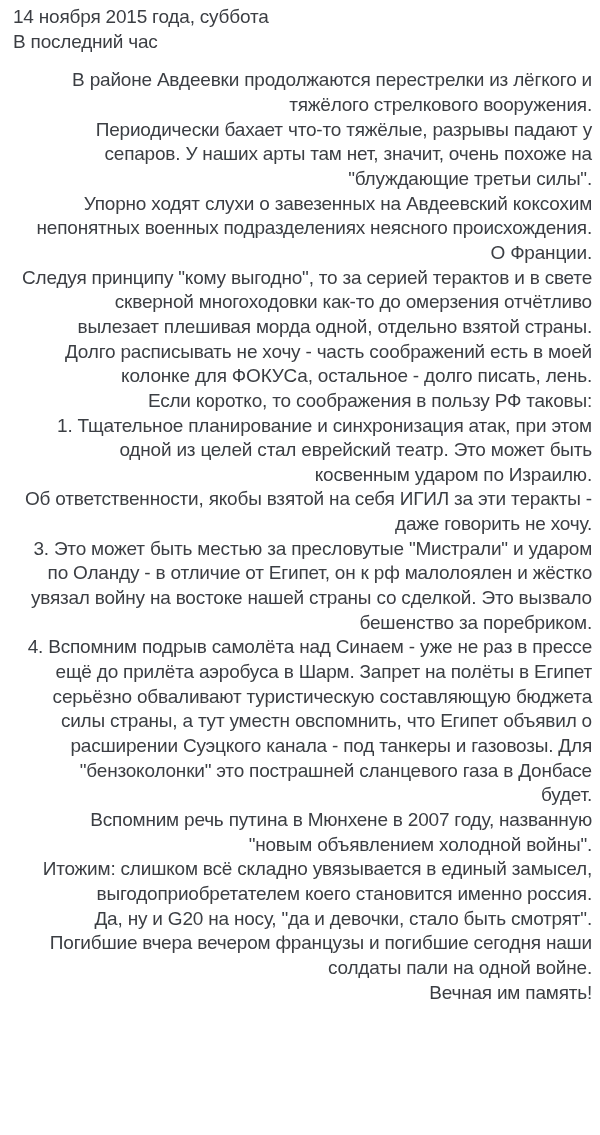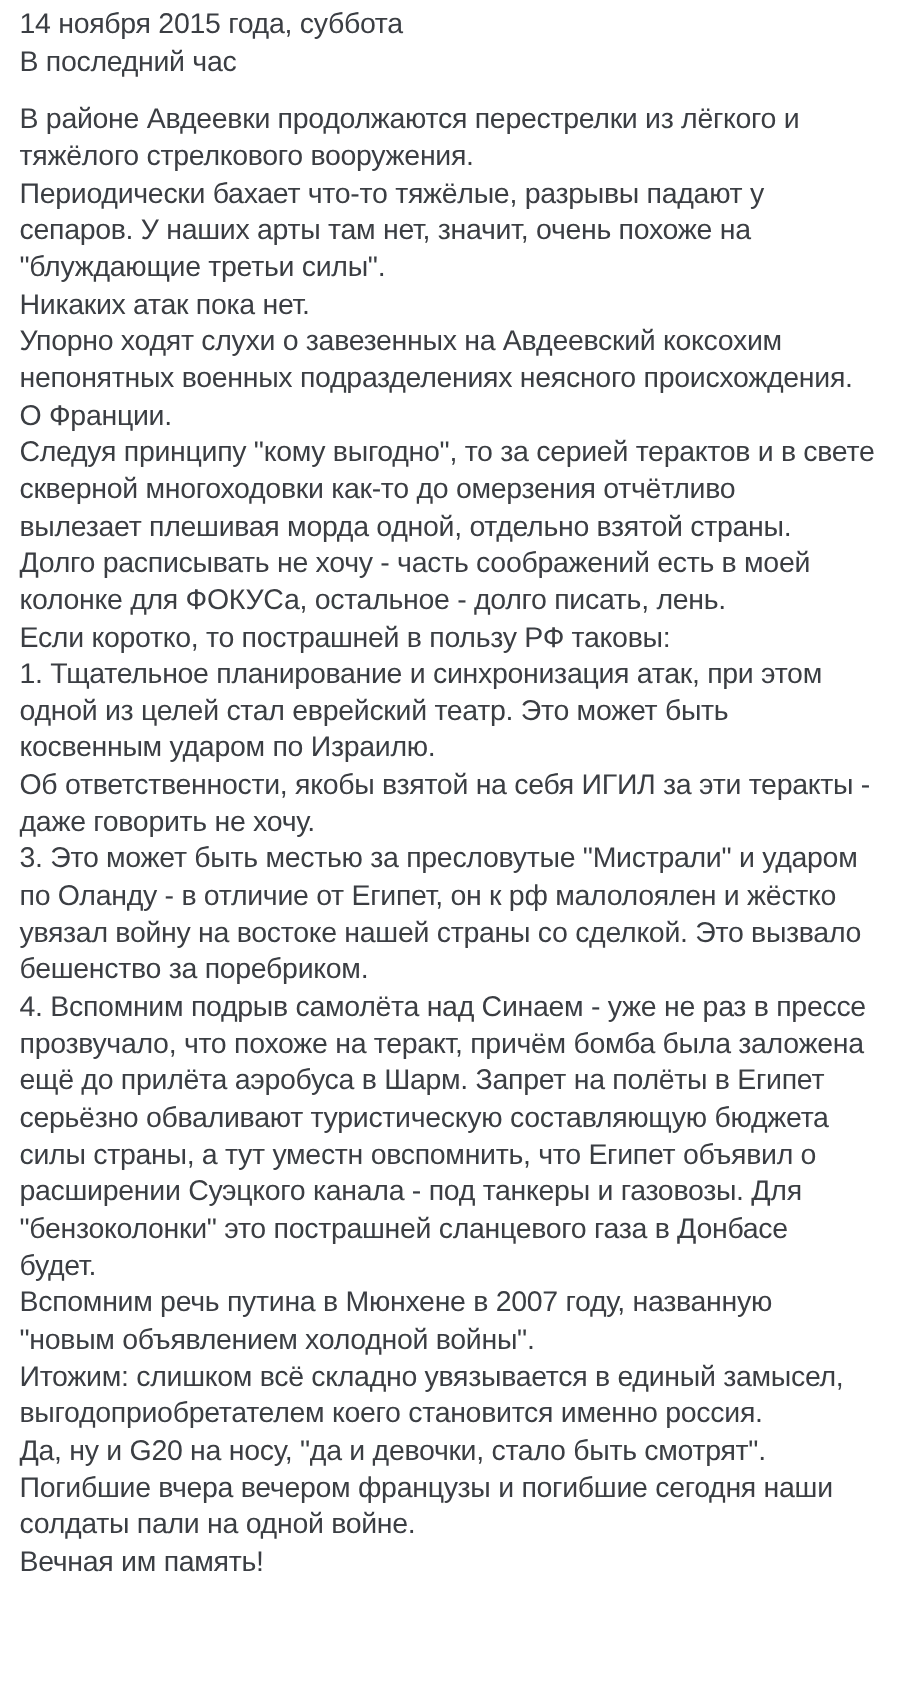--- a/index.html
+++ b/index.html
@@ -21,57 +21,56 @@
     font-size: 19px;
     letter-spacing: -0.2px;
     line-height: 24.65px;
   }
   .post-header .text-line,
   .post-body .text-line {
     white-space: nowrap;
   }
   .post-body {
     margin-top: 14px;
+    text-align: right;
   }
 </style>
 </head>
 <body>
 
 <div class="post-text">
   <div class="post-header">
     <div class="text-line">14 ноября 2015 года, суббота</div>
     <div class="text-line">В последний час</div>
   </div>
   <div class="post-body">
       <div class="text-line">В районе Авдеевки продолжаются перестрелки из лёгкого и</div>
       <div class="text-line">тяжёлого стрелкового вооружения.</div>
       <div class="text-line">Периодически бахает что-то тяжёлые, разрывы падают у</div>
       <div class="text-line">сепаров. У наших арты там нет, значит, очень похоже на</div>
       <div class="text-line">"блуждающие третьи силы".</div>
-      <div class="text-line">Никаких атак пока нет.</div>
       <div class="text-line">Упорно ходят слухи о завезенных на Авдеевский коксохим</div>
       <div class="text-line">непонятных военных подразделениях неясного происхождения.</div>
       <div class="text-line">О Франции.</div>
       <div class="text-line">Следуя принципу "кому выгодно", то за серией терактов и в свете</div>
       <div class="text-line">скверной многоходовки как-то до омерзения отчётливо</div>
       <div class="text-line">вылезает плешивая морда одной, отдельно взятой страны.</div>
       <div class="text-line">Долго расписывать не хочу - часть соображений есть в моей</div>
       <div class="text-line">колонке для ФОКУСа, остальное - долго писать, лень.</div>
-      <div class="text-line">Если коротко, то пострашней в пользу РФ таковы:</div>
+      <div class="text-line">Если коротко, то соображения в пользу РФ таковы:</div>
       <div class="text-line">1. Тщательное планирование и синхронизация атак, при этом</div>
       <div class="text-line">одной из целей стал еврейский театр. Это может быть</div>
       <div class="text-line">косвенным ударом по Израилю.</div>
       <div class="text-line">Об ответственности, якобы взятой на себя ИГИЛ за эти теракты -</div>
       <div class="text-line">даже говорить не хочу.</div>
       <div class="text-line">3. Это может быть местью за пресловутые "Мистрали" и ударом</div>
       <div class="text-line">по Оланду - в отличие от Египет, он к рф малолоялен и жёстко</div>
       <div class="text-line">увязал войну на востоке нашей страны со сделкой. Это вызвало</div>
       <div class="text-line">бешенство за поребриком.</div>
       <div class="text-line">4. Вспомним подрыв самолёта над Синаем - уже не раз в прессе</div>
-      <div class="text-line">прозвучало, что похоже на теракт, причём бомба была заложена</div>
       <div class="text-line">ещё до прилёта аэробуса в Шарм. Запрет на полёты в Египет</div>
       <div class="text-line">серьёзно обваливают туристическую составляющую бюджета</div>
       <div class="text-line">силы страны, а тут уместн овспомнить, что Египет объявил о</div>
       <div class="text-line">расширении Суэцкого канала - под танкеры и газовозы. Для</div>
       <div class="text-line">"бензоколонки" это пострашней сланцевого газа в Донбасе</div>
       <div class="text-line">будет.</div>
       <div class="text-line">Вспомним речь путина в Мюнхене в 2007 году, названную</div>
       <div class="text-line">"новым объявлением холодной войны".</div>
       <div class="text-line">Итожим: слишком всё складно увязывается в единый замысел,</div>
       <div class="text-line">выгодоприобретателем коего становится именно россия.</div>

